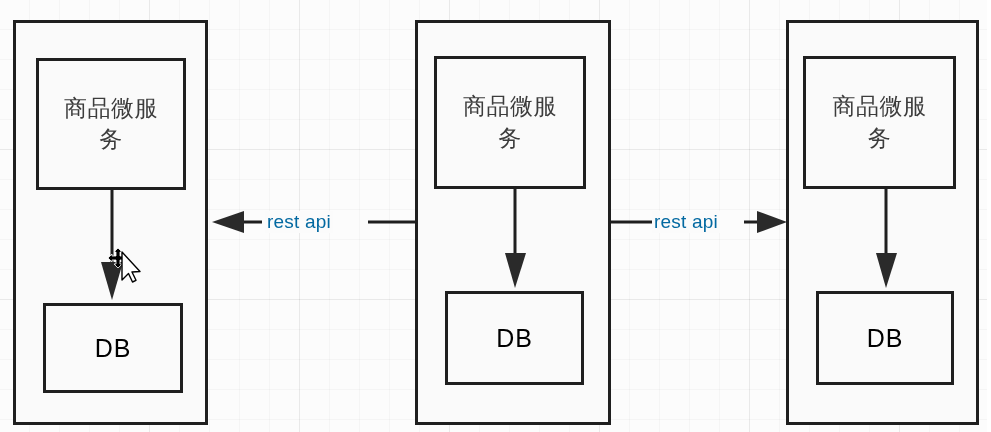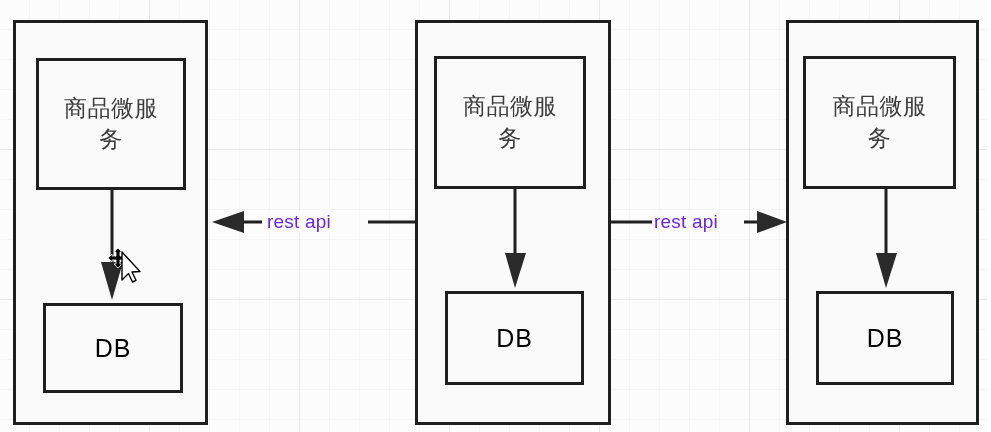--- a/index.html
+++ b/index.html
@@ -71,21 +71,21 @@
     top: 0;
     width: 991px;
     height: 432px;
     pointer-events: none;
   }
 
   
   .api-label {
     position: absolute;
     font-size: 19px;
-    color: #6d28d9;
+    color: #0369a1;
     background: #fbfbfb;
     padding: 0 2px;
     white-space: nowrap;
     letter-spacing: 0.2px;
   }
 
   
   #cursor-layer {
     position: absolute;
     left: 0; top: 0;

